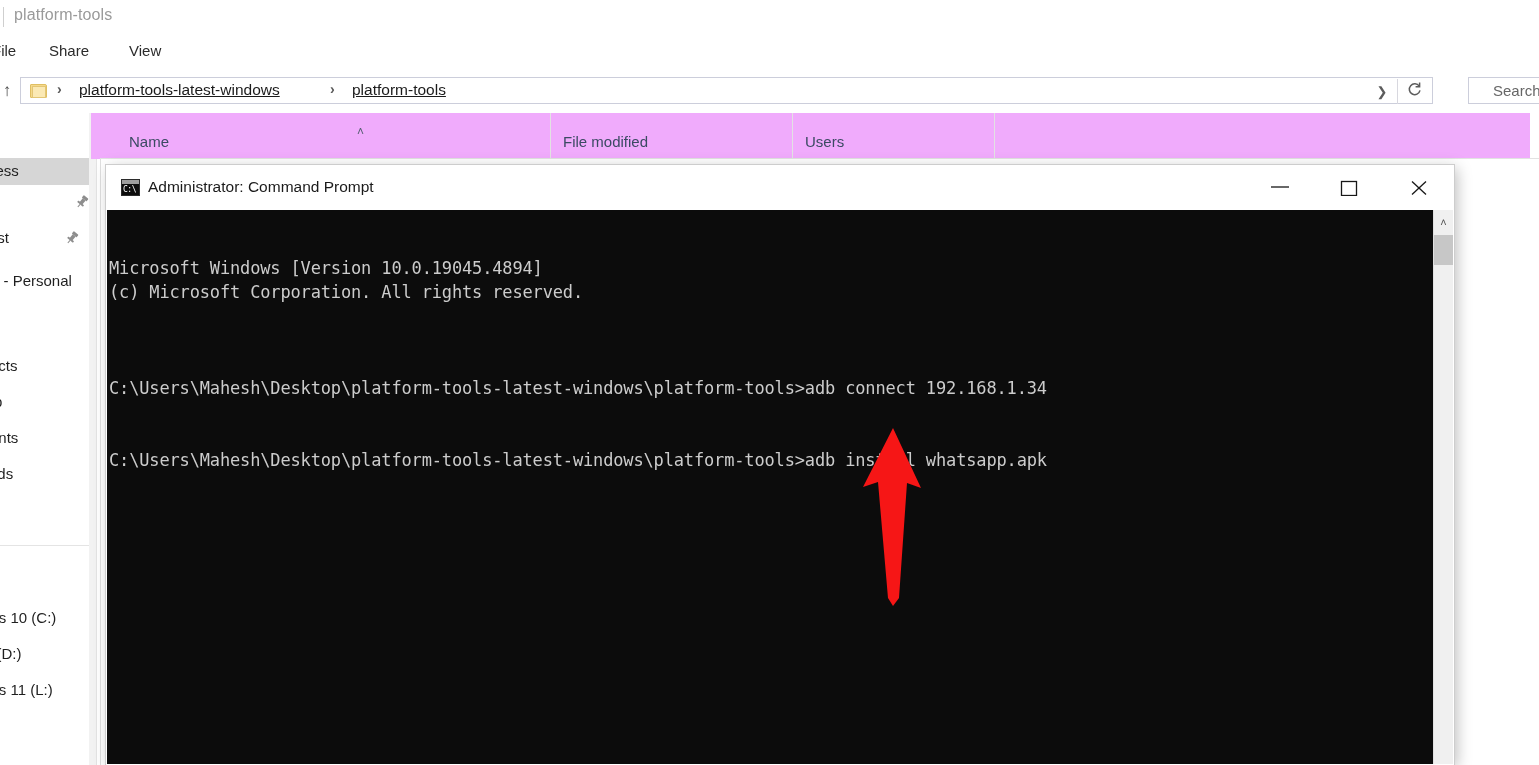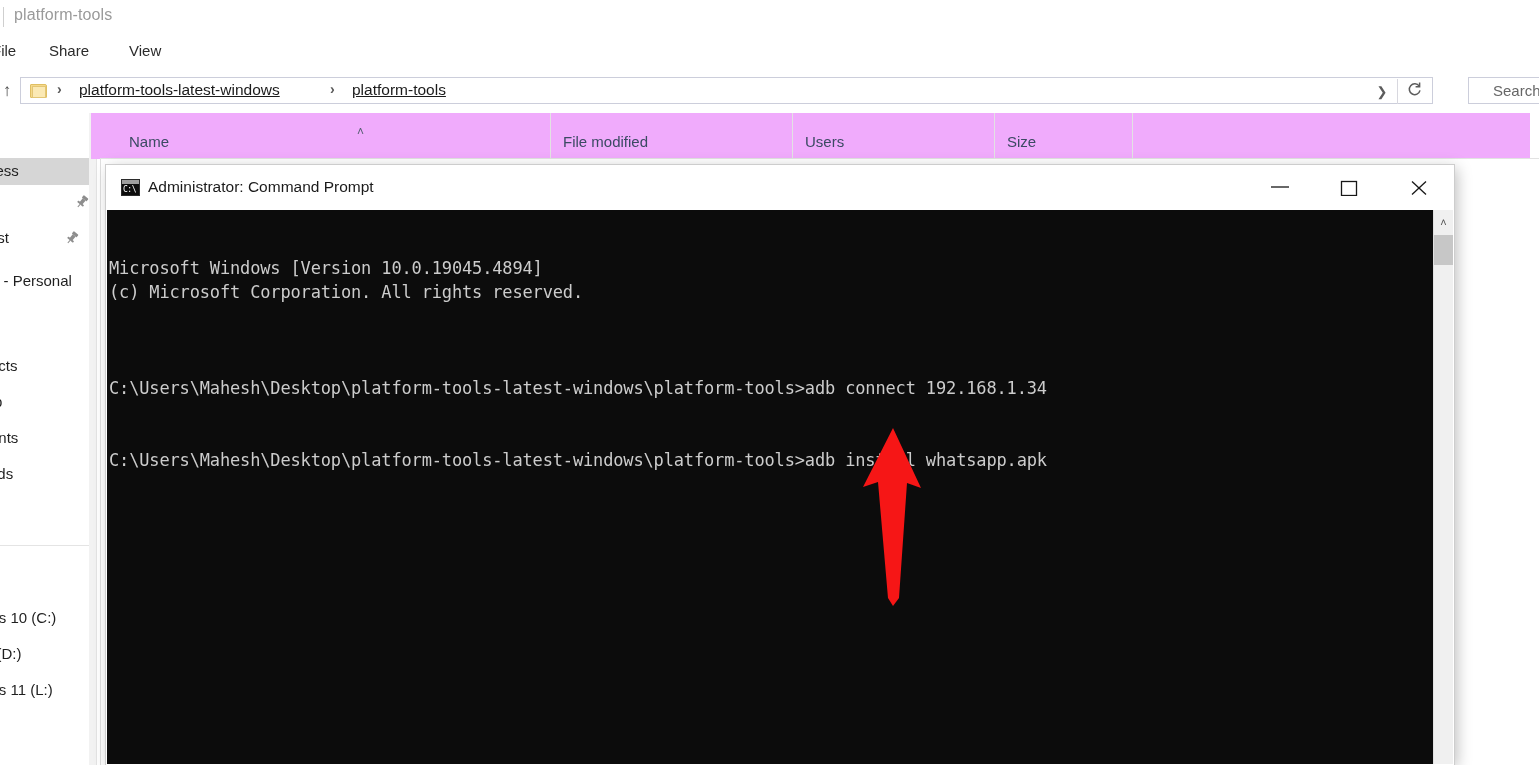--- a/index.html
+++ b/index.html
@@ -483,23 +483,20 @@
     <div class="colhead col-name">
       <div class="ch-label">Name</div>
       <div class="ch-sortmark">˄</div>
     </div>
     <div class="colhead col-date">
       <div class="ch-label">File modified</div>
     </div>
     <div class="colhead col-type">
       <div class="ch-label">Users</div>
     </div>
-    <div class="colhead col-size">
-      <div class="ch-label">Size</div>
-    </div>
   </div>
   <div class="colheads-bottom"></div>
   <div class="ex-filelist"></div>
 </div>
 
 <div class="cmdwin">
 
   <div class="cmd-titlebar">
     <div class="cmd-icon">
       <div class="ic-bar"></div>

